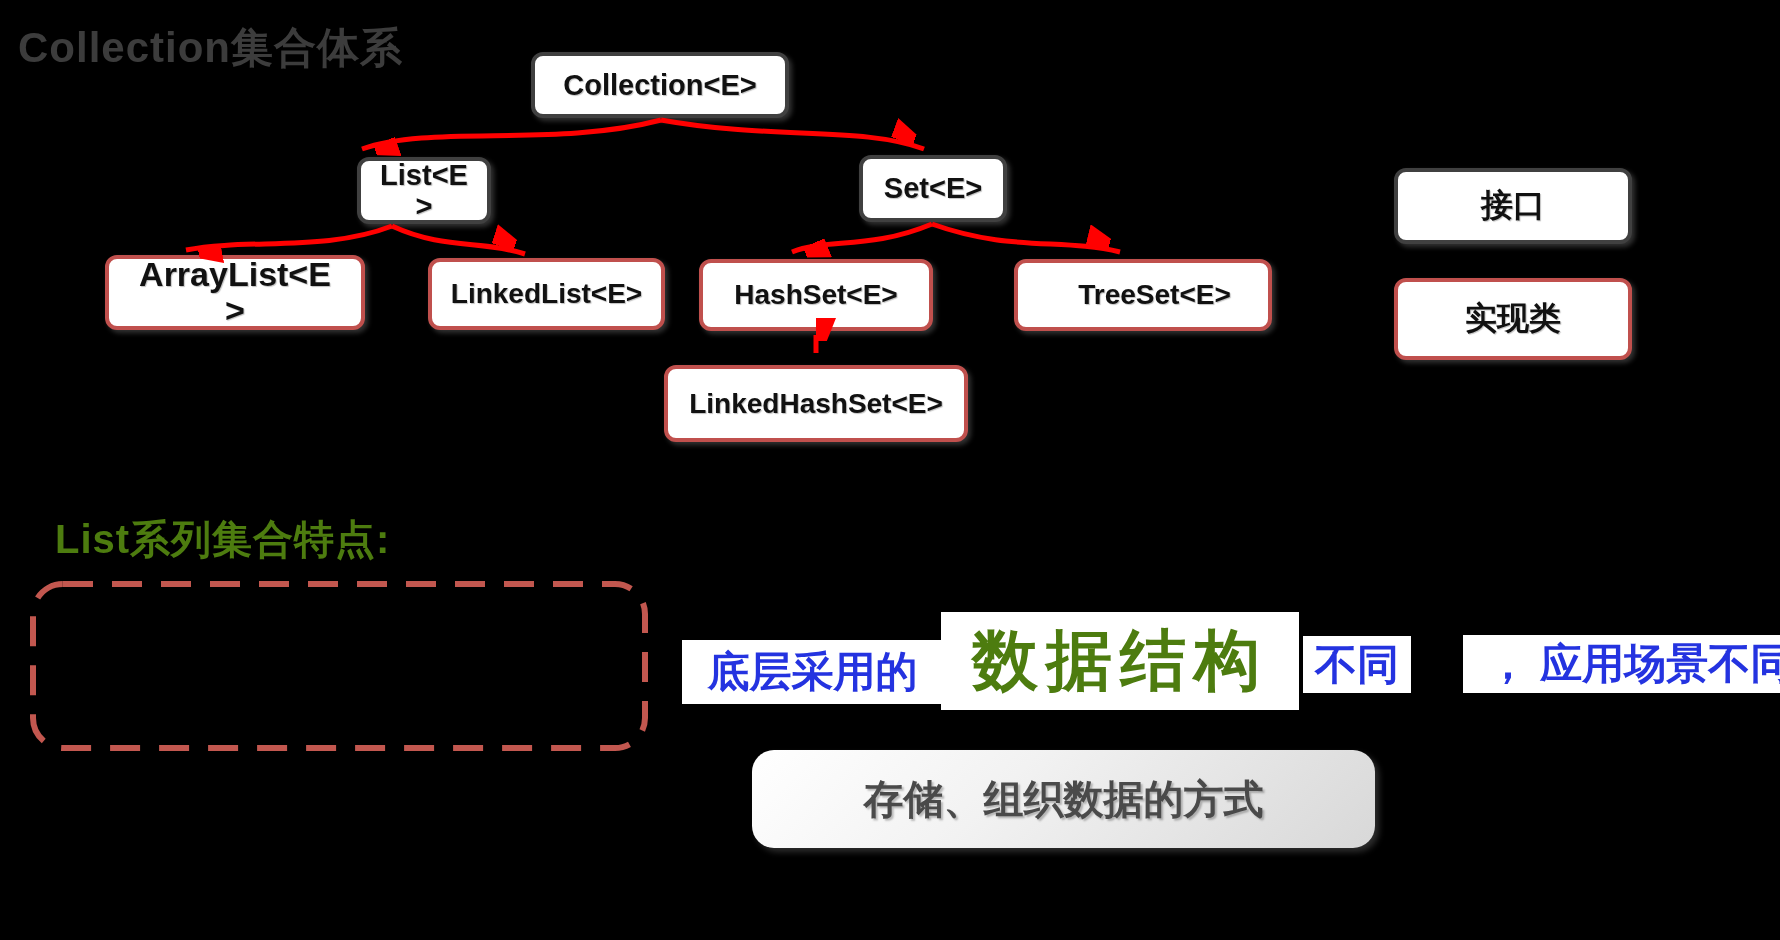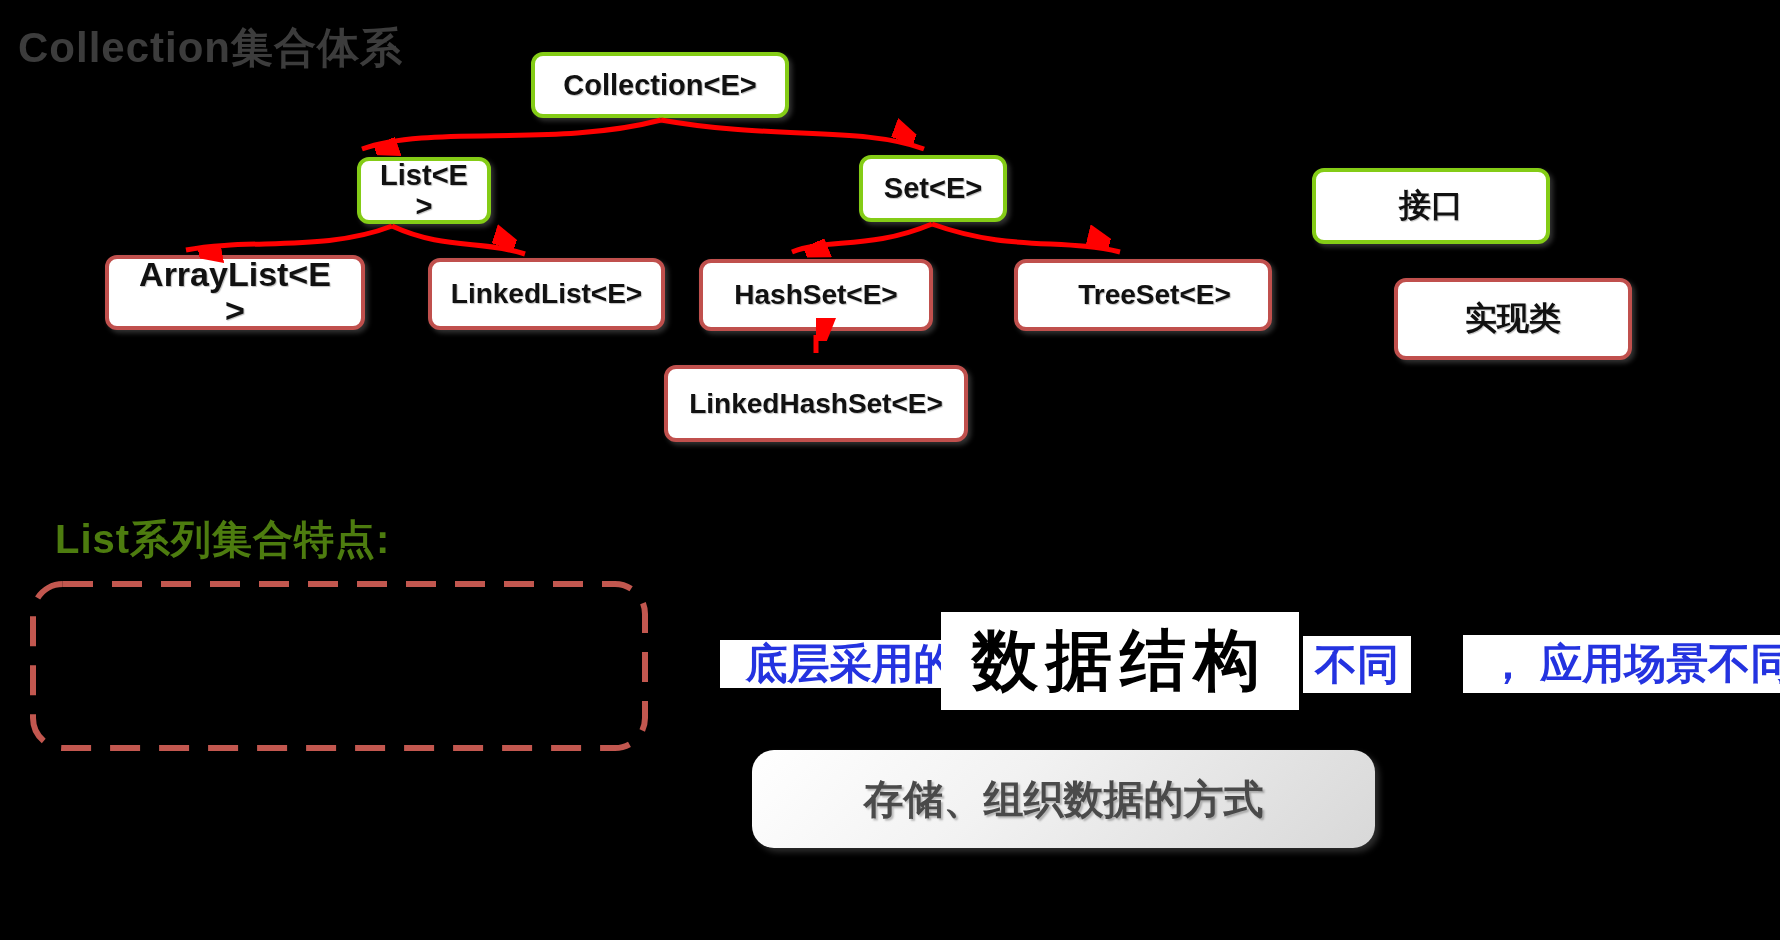--- a/index.html
+++ b/index.html
@@ -15,40 +15,40 @@
     position:absolute;left:55px;top:512px;font-size:40px;font-weight:800;
     color:#4d7c0f;letter-spacing:1px;
   }
   .node{
     position:absolute;background:#fff;border-radius:12px;
     display:flex;flex-direction:column;align-items:center;justify-content:center;
     color:#111;font-weight:600;line-height:1.05;text-align:center;
     box-shadow:3px 3px 5px rgba(110,110,110,0.45);
   }
   .node span{display:block;text-shadow:1px 1px 1px rgba(0,0,0,0.25);}
-  .iface{border:4px solid #84cc16;}
+  .iface{border:4px solid #404040;}
   .impl{border:4px solid #c0504d;}
   .n-collection{left:531px;top:52px;width:250px;height:58px;font-size:29px;}
   .n-list{left:326px;top:157px;width:126px;height:59px;font-size:29px;margin-left:31px;}
   .n-set{left:859px;top:155px;width:140px;height:59px;font-size:29px;}
   .n-arraylist{left:57px;top:255px;width:252px;height:67px;font-size:34px;margin-left:48px;}
   .n-linkedlist{left:428px;top:258px;width:229px;height:64px;font-size:28px;}
   .n-hashset{left:699px;top:259px;width:226px;height:64px;font-size:28px;}
   .n-treeset{left:1014px;top:259px;width:227px;height:64px;font-size:28px;padding-left:23px;}
   .n-linkedhashset{left:664px;top:365px;width:296px;height:69px;font-size:28px;}
-  .n-legend-iface{left:1312px;top:168px;width:230px;height:68px;font-size:32px;}
+  .n-legend-iface{left:1394px;top:168px;width:230px;height:68px;font-size:32px;}
   .n-legend-impl{left:1394px;top:278px;width:230px;height:74px;font-size:32px;}
   .overlay{position:absolute;left:0;top:0;width:1780px;height:940px;pointer-events:none;}
   .strip{
     position:absolute;background:#fff;display:flex;align-items:center;justify-content:center;
     font-weight:700;white-space:nowrap;
   }
   .hand-blue{color:#2433e0;font-size:42px;}
-  .s1{left:682px;top:640px;width:261px;height:48px;margin-left:38px;}
-  .s2{left:941px;top:612px;width:358px;height:98px;color:#000000;font-size:66px;font-weight:800;letter-spacing:8px;}
+  .s1{left:682px;top:640px;width:261px;height:64px;}
+  .s2{left:941px;top:612px;width:358px;height:98px;color:#4d7c0f;font-size:66px;font-weight:800;letter-spacing:8px;}
   .s3{left:1303px;top:636px;width:108px;height:57px;}
   .s4{left:1427px;top:635px;width:353px;height:58px;margin-left:36px;}
   .bottom-box{
     position:absolute;left:752px;top:750px;width:623px;height:98px;border-radius:22px;
     background:linear-gradient(135deg,#ffffff 0%,#f2f2f2 40%,#d8d8d8 100%);
     display:flex;align-items:center;justify-content:center;
     color:#4a4a4a;font-size:40px;font-weight:800;
     box-shadow:4px 4px 6px rgba(90,90,90,0.5);
   }
   .bottom-box span{text-shadow:2px 2px 2px rgba(0,0,0,0.25);}

